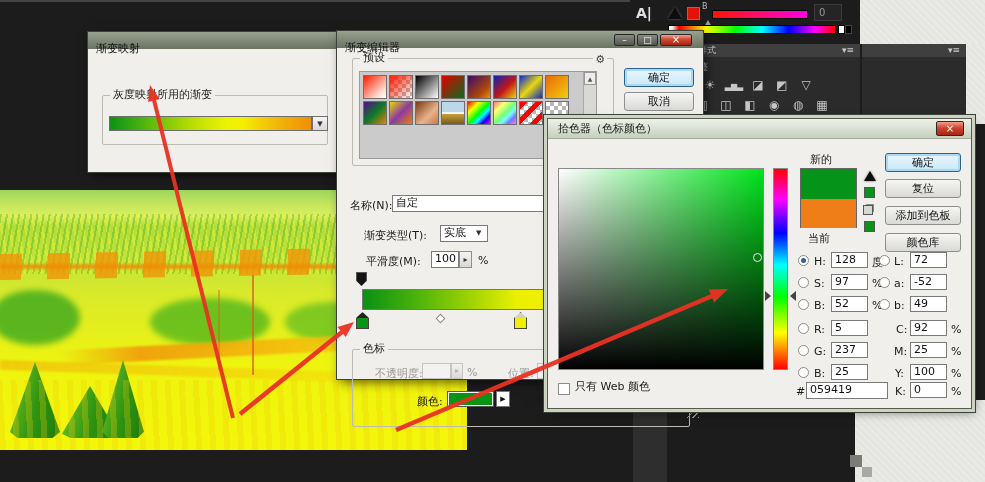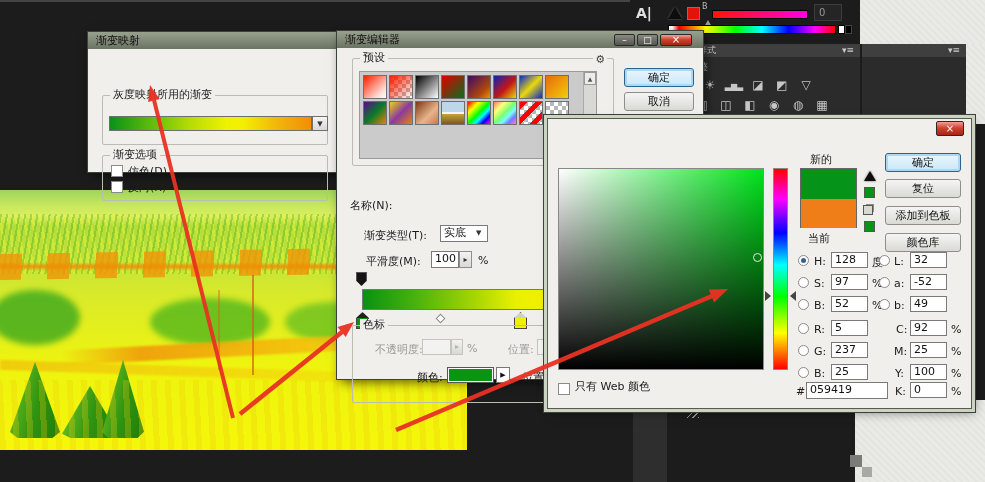--- a/index.html
+++ b/index.html
@@ -27,21 +27,21 @@
     clip-path:polygon(50% 0,100% 92%,85% 100%,15% 100%,0 92%)}
   .pole{position:absolute;width:2px;background:rgba(220,90,30,.7)}
   
   .hdr{position:absolute;height:13px;background:#3f3f3f;color:#c9c9c9;font-size:9px;line-height:13px;z-index:1}
   .adjarea{position:absolute;background:#2b2b2b;z-index:1}
   .adjico{display:inline-block;width:24px;text-align:center;color:#c6c6c6;font-size:12px;line-height:18px}
   .tri-up{width:0;height:0;border-left:4px solid transparent;border-right:4px solid transparent;border-bottom:7px solid #999}
   .warntri{width:0;height:0;border-left:7px solid transparent;border-right:7px solid transparent;border-bottom:12px solid #0d0d0d;filter:drop-shadow(0 0 1px #666)}
   
   .dlg{position:absolute;background:#f0efec;box-shadow:0 0 0 1px #3d4238,3px 4px 10px rgba(0,0,0,.55)}
-  .tbar{position:absolute;left:0;top:0;right:0;height:17px;background:linear-gradient(#98a08e,#6b7363);color:#0e0e0e;font-size:11px;line-height:17px;padding:0 8px}
+  .tbar{position:absolute;left:0;top:0;right:0;height:17px;background:linear-gradient(#98a08e,#6b7363);color:#0e0e0e;font-size:11px;line-height:17px;padding:8px 8px}
   .tbar3{position:absolute;left:0;top:0;right:0;height:20px;background:linear-gradient(#eef2e9,#c6cfbc);color:#222;font-size:11px;line-height:20px;padding:0 10px;border-bottom:1px solid #a8ae9e}
   .wb{position:absolute;top:3px;height:12px;border:1px solid #2a2a2a;border-radius:2px;color:#fff;font-size:9px;line-height:10px;text-align:center;background:linear-gradient(#8a8a86,#55554f)}
   .wb.close{background:linear-gradient(#f0a18f,#cf4530 45%,#a62515)}
   .grp{position:absolute;border:1px solid #bcbcb2;border-radius:2px}
   .grplbl{position:absolute;top:-7px;left:7px;background:#f0efec;padding:0 3px;font-size:11px;color:#1a1a1a;line-height:12px}
   .btn{position:absolute;background:linear-gradient(#f5f5f4,#dedeib 45%,#d4d4d0);background:linear-gradient(#f5f5f4,#d9d9d5);border:1px solid #8e8e8e;border-radius:3px;text-align:center;font-size:11px;color:#111;line-height:17px}
   .btn.focus{border:1px solid #2c628b;box-shadow:0 0 0 2px #a9d9f5 inset;background:linear-gradient(#eaf6fd,#c9e8f8)}
   .tf{position:absolute;background:#fff;border:1px solid #7a7a7a;font-size:11px;line-height:14px;padding:0 3px;color:#111}
   .tf.dis{background:#f2f2f0;border-color:#c4c4c0;color:#9a9a98}
   .cb{position:absolute;width:12px;height:12px;background:#fff;border:1px solid #8b8b8b}
@@ -132,27 +132,20 @@
   </div>
   <div class="adjarea" style="left:862px;top:57px;width:104px;height:63px"></div>
   <div class="abs" style="left:633px;top:407px;width:34px;height:75px;background:#2e2e2e"></div>
 
   <div class="dlg" style="left:88px;top:32px;width:252px;height:140px;z-index:2">
     <div class="tbar"><span>渐变映射</span></div>
     <div class="grp" style="left:14px;top:63px;width:226px;height:50px">
       <span class="grplbl">灰度映射所用的渐变</span>
       <div class="abs" style="left:6px;top:20px;width:203px;height:15px;border:1px solid #6e6e6e;background:linear-gradient(90deg,#0a9217 0%,#66bf0c 22%,#b7dc04 40%,#eef203 58%,#f4ef02 66%,#f2b90a 82%,#ef8f07 100%)"></div>
       <div class="abs" style="left:209px;top:20px;width:16px;height:15px;border:1px solid #707070;background:linear-gradient(#f5f5f5,#d8d8d8);text-align:center;font-size:7px;line-height:14px;color:#333">▼</div>
-    </div>
-    <div class="grp" style="left:14px;top:123px;width:226px;height:46px">
-      <span class="grplbl">渐变选项</span>
-      <span class="cb" style="left:8px;top:9px"></span>
-      <span class="lbl" style="left:25px;top:8px">仿色(D)</span>
-      <span class="cb" style="left:8px;top:25px"></span>
-      <span class="lbl" style="left:25px;top:24px">反向(R)</span>
     </div>
   </div>
 
   <div class="dlg" style="left:337px;top:31px;width:366px;height:348px;z-index:3">
     <div class="tbar"><span>渐变编辑器</span></div>
     <div class="wb" style="left:277px;width:21px">–</div>
     <div class="wb" style="left:300px;width:21px">□</div>
     <div class="wb close" style="left:323px;width:32px;font-size:10px">×</div>
 
     <div class="grp" style="left:15px;top:27px;width:262px;height:108px">
@@ -182,54 +175,56 @@
         <div class="abs" style="right:0;top:0;width:13px;height:88px;background:#d8d8d4;border-left:1px solid #aaa">
           <div style="height:13px;border:1px solid #999;background:#ececea;font-size:6px;text-align:center;line-height:11px;color:#555">▲</div>
         </div>
       </div>
     </div>
 
     <div class="btn focus" style="left:287px;top:37px;width:70px;height:19px">确定</div>
     <div class="btn" style="left:287px;top:61px;width:70px;height:19px">取消</div>
 
     <span class="lbl" style="left:13px;top:167px">名称(N):</span>
+    <div class="tf" style="left:55px;top:164px;width:218px;height:17px">自定</div>
 
     <span class="lbl" style="left:27px;top:197px">渐变类型(T):</span>
     <div class="tf" style="left:103px;top:194px;width:48px;height:17px;padding-right:12px">实底</div>
     <span class="abs" style="left:139px;top:198px;font-size:7px;color:#333">▼</span>
 
     <span class="lbl" style="left:29px;top:223px">平滑度(M):</span>
     <div class="tf" style="left:94px;top:220px;width:28px;height:17px">100</div>
     <div class="spin" style="left:122px;top:220px;width:13px;height:17px;line-height:15px">▸</div>
     <span class="lbl" style="left:141px;top:223px">%</span>
 
     <div class="abs" style="left:19px;top:241px;width:11px;height:14px;background:#141414;border:1px solid #555;clip-path:polygon(0 0,100% 0,100% 60%,50% 100%,0 60%)"></div>
     <div class="abs" style="left:25px;top:258px;width:248px;height:21px;border:1px solid #777;background:linear-gradient(90deg,#089113 0%,#4cb30c 22%,#a4d503 45%,#e9f001 62%,#f4f000 75%,#f2c703 100%)"></div>
     <div class="stop" style="left:19px;top:281px;background:linear-gradient(#222 0 35%,#0a9414 35%)"></div>
     <div class="abs" style="left:100px;top:284px;width:7px;height:7px;background:#fff;border:1px solid #888;transform:rotate(45deg)"></div>
     <div class="stop" style="left:177px;top:281px;background:linear-gradient(#cfcfcf 0 35%,#f0f000 35%)"></div>
 
-    <div class="grp" style="left:15px;top:294px;width:338px;height:78px">
+    <div class="grp" style="left:15px;top:318px;width:338px;height:78px">
       <span class="grplbl">色标</span>
       <span class="lbl dis" style="left:22px;top:16px">不透明度:</span>
       <div class="tf dis" style="left:69px;top:13px;width:29px;height:16px"></div>
       <div class="spin" style="left:98px;top:13px;width:12px;height:16px;line-height:14px;color:#b5b5b2;border-color:#c4c4c0">▸</div>
       <span class="lbl dis" style="left:114px;top:16px">%</span>
       <span class="lbl dis" style="left:155px;top:16px">位置:</span>
       <div class="tf dis" style="left:184px;top:13px;width:30px;height:16px"></div>
       <span class="lbl" style="left:64px;top:44px">颜色:</span>
       <div class="abs" style="left:94px;top:41px;width:47px;height:16px;background:#0a9414;border:1px solid #555;box-shadow:0 0 0 1px #fff inset"></div>
       <div class="abs" style="left:143px;top:41px;width:14px;height:16px;background:#fff;border:1px solid #777;font-size:7px;text-align:center;line-height:15px;color:#111">▶</div>
       <span class="lbl" style="left:169px;top:44px">位置(C):</span>
       <div class="tf" style="left:216px;top:41px;width:28px;height:16px">0</div>
     </div>
     <div class="abs" style="left:350px;top:375px;width:12px;height:12px;background:repeating-linear-gradient(135deg,#9a9a95 0 1px,transparent 1px 4px)"></div>
   </div>
 
   <div class="dlg" style="left:548px;top:119px;width:423px;height:289px;z-index:4;box-shadow:0 0 0 1px #565b50,0 0 0 4px #ccd3c2,0 0 0 5px #3d4238,3px 4px 10px rgba(0,0,0,.5)">
+    <div class="tbar3"><span>拾色器（色标颜色）</span></div>
     <div class="wb close" style="left:388px;top:2px;width:28px;height:15px;line-height:13px;font-size:10px">×</div>
 
     <div class="abs" style="left:10px;top:49px;width:206px;height:202px;border:1px solid #888;background:linear-gradient(to bottom,rgba(0,0,0,0),#000),linear-gradient(to right,#fff,rgba(255,255,255,0)),#00e31b"></div>
     <div class="abs" style="left:205px;top:134px;width:9px;height:9px;border:1.5px solid #e8e8e8;border-radius:50%"></div>
 
     <div class="abs" style="left:225px;top:49px;width:15px;height:202px;border:1px solid #888;background:linear-gradient(to bottom,#f00 0%,#f0f 15%,#00f 32%,#0ff 48%,#0f0 64%,#ff0 82%,#f00 100%)"></div>
     <div class="abs hue-tri-r" style="left:217px;top:172px"></div>
     <div class="abs hue-tri-l" style="left:242px;top:172px"></div>
 
     <span class="lbl" style="left:262px;top:33px">新的</span>
@@ -248,21 +243,21 @@
     <div class="btn" style="left:337px;top:60px;width:76px;height:19px">复位</div>
     <div class="btn" style="left:337px;top:87px;width:76px;height:19px">添加到色板</div>
     <div class="btn" style="left:337px;top:114px;width:76px;height:19px">颜色库</div>
 
     <span class="radio sel" style="left:250px;top:136px"></span>
     <span class="lbl" style="left:266px;top:136px">H:</span>
     <div class="tf" style="left:283px;top:133px;width:37px;height:16px">128</div>
     <span class="lbl" style="left:324px;top:136px">度</span>
     <span class="radio" style="left:331px;top:136px"></span>
     <span class="lbl" style="left:346px;top:136px">L:</span>
-    <div class="tf" style="left:362px;top:133px;width:37px;height:16px">32</div>
+    <div class="tf" style="left:362px;top:133px;width:37px;height:16px">72</div>
 
     <span class="radio" style="left:250px;top:158px"></span>
     <span class="lbl" style="left:266px;top:158px">S:</span>
     <div class="tf" style="left:283px;top:155px;width:37px;height:16px">97</div>
     <span class="lbl" style="left:324px;top:158px">%</span>
     <span class="radio" style="left:331px;top:158px"></span>
     <span class="lbl" style="left:346px;top:158px">a:</span>
     <div class="tf" style="left:362px;top:155px;width:37px;height:16px">-52</div>
 
     <span class="radio" style="left:250px;top:180px"></span>

